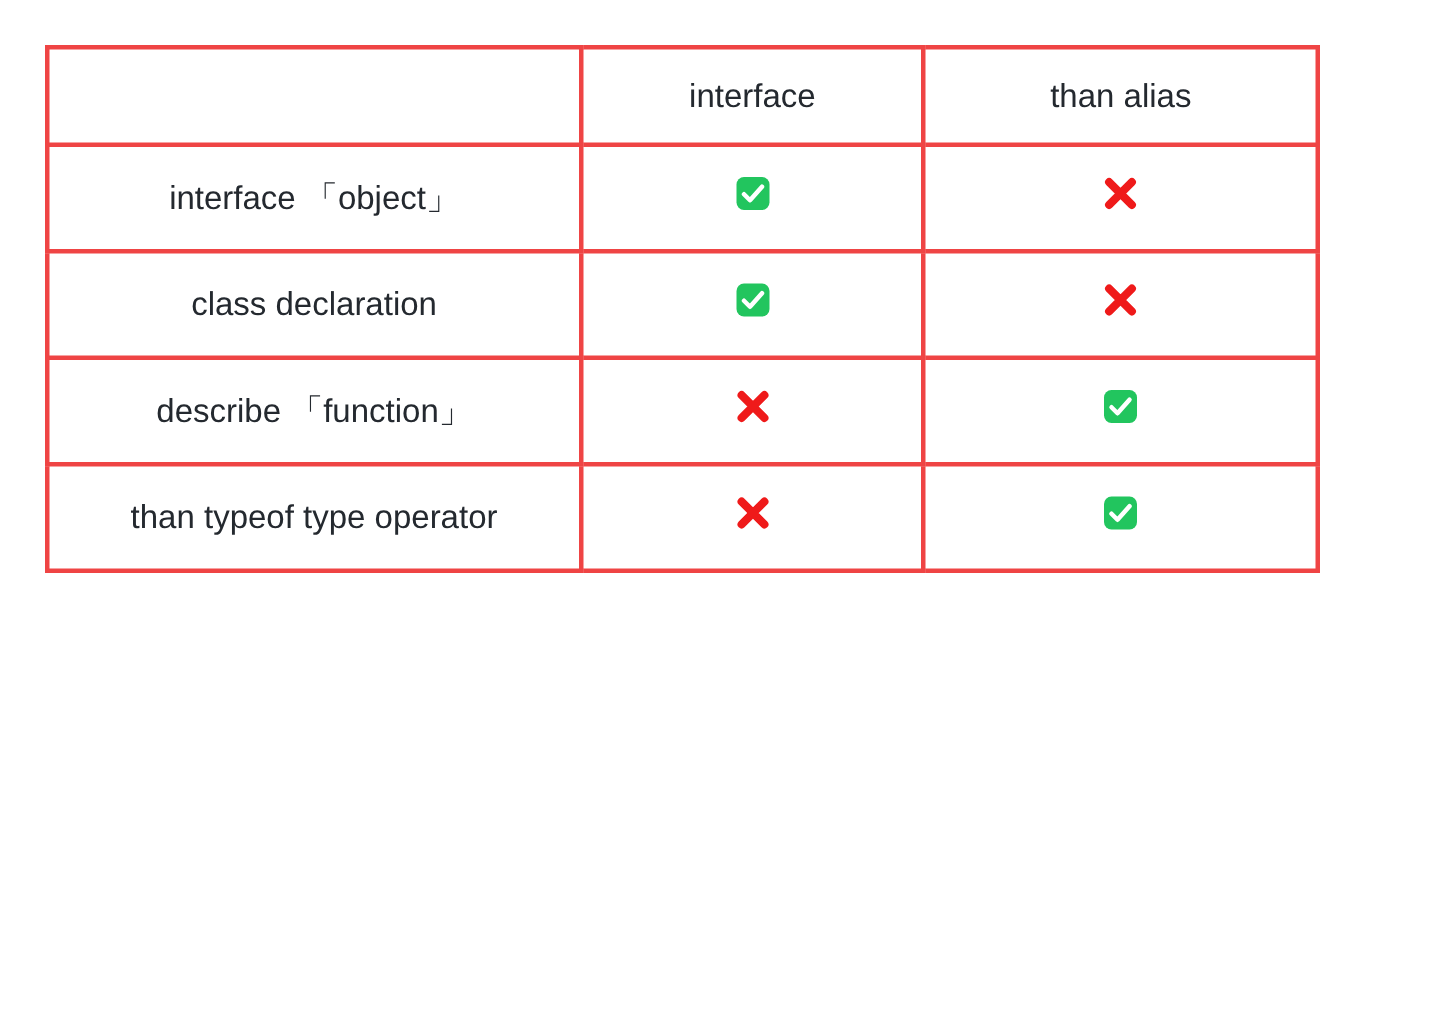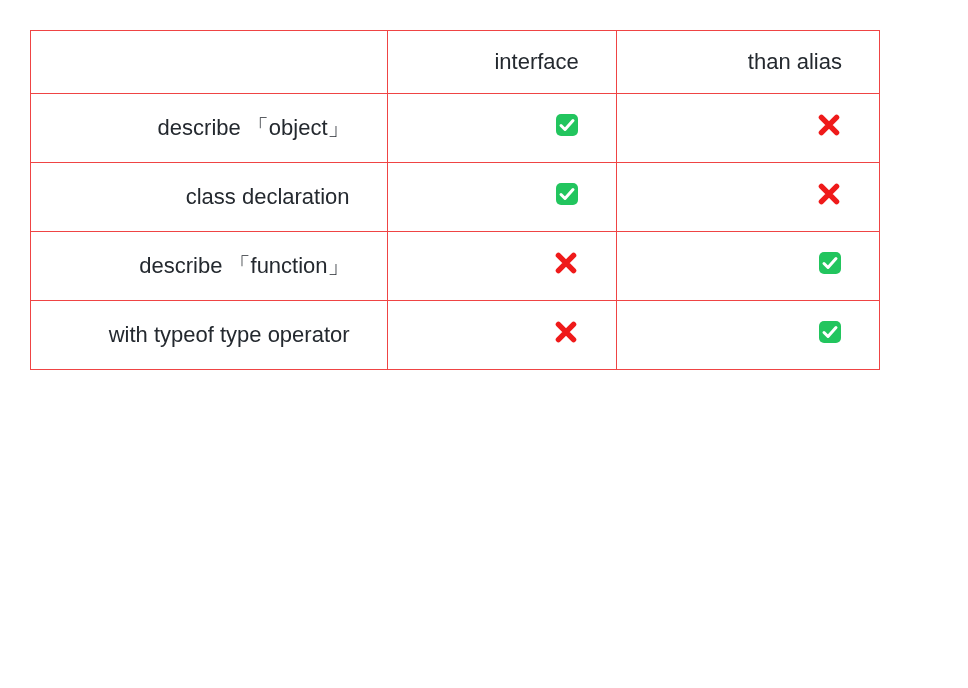--- a/index.html
+++ b/index.html
@@ -13,23 +13,23 @@
     }
     .wrap {
       width: 850px;
     }
     table {
       border-collapse: collapse;
       width: 100%;
       border: 1px solid #d0d7de;
     }
     th, td {
-      border: 1px solid #ef4444;
+      border: 3px solid #ef4444;
       padding: 18px 37px;
-      text-align: right;
+      text-align: center;
       vertical-align: middle;
       font-weight: 400;
     }
     thead th {
       font-weight: 400;
       color: #24292f;
     }
     col.feature { width: 42%; }
     col.c1 { width: 27%; }
     col.c2 { width: 31%; }
@@ -52,21 +52,21 @@
     </colgroup>
     <thead>
       <tr>
         <th></th>
         <th>interface</th>
         <th>than alias</th>
       </tr>
     </thead>
     <tbody>
         <tr>
-          <td>describe 「object」</td>
+          <td>interface 「object」</td>
           <td><span class="mark">
               <svg width="24" height="24" viewBox="0 0 24 24">
                 <rect x="1" y="1" width="22" height="22" rx="5" ry="5" fill="#22c55e"></rect>
                 <path d="M6 12.5 L10 16.5 L18 7.5" fill="none" stroke="#ffffff" stroke-width="3" stroke-linecap="round" stroke-linejoin="round"></path>
               </svg>
             </span></td>
           <td><span class="mark">
               <svg width="26" height="26" viewBox="0 0 24 24">
                 <path d="M5 5 L19 19 M19 5 L5 19" stroke="#ef1a1a" stroke-width="5" stroke-linecap="round"></path>
               </svg>
@@ -94,21 +94,21 @@
               </svg>
             </span></td>
           <td><span class="mark">
               <svg width="24" height="24" viewBox="0 0 24 24">
                 <rect x="1" y="1" width="22" height="22" rx="5" ry="5" fill="#22c55e"></rect>
                 <path d="M6 12.5 L10 16.5 L18 7.5" fill="none" stroke="#ffffff" stroke-width="3" stroke-linecap="round" stroke-linejoin="round"></path>
               </svg>
             </span></td>
         </tr>
         <tr>
-          <td>with typeof type operator</td>
+          <td>than typeof type operator</td>
           <td><span class="mark">
               <svg width="26" height="26" viewBox="0 0 24 24">
                 <path d="M5 5 L19 19 M19 5 L5 19" stroke="#ef1a1a" stroke-width="5" stroke-linecap="round"></path>
               </svg>
             </span></td>
           <td><span class="mark">
               <svg width="24" height="24" viewBox="0 0 24 24">
                 <rect x="1" y="1" width="22" height="22" rx="5" ry="5" fill="#22c55e"></rect>
                 <path d="M6 12.5 L10 16.5 L18 7.5" fill="none" stroke="#ffffff" stroke-width="3" stroke-linecap="round" stroke-linejoin="round"></path>
               </svg>

